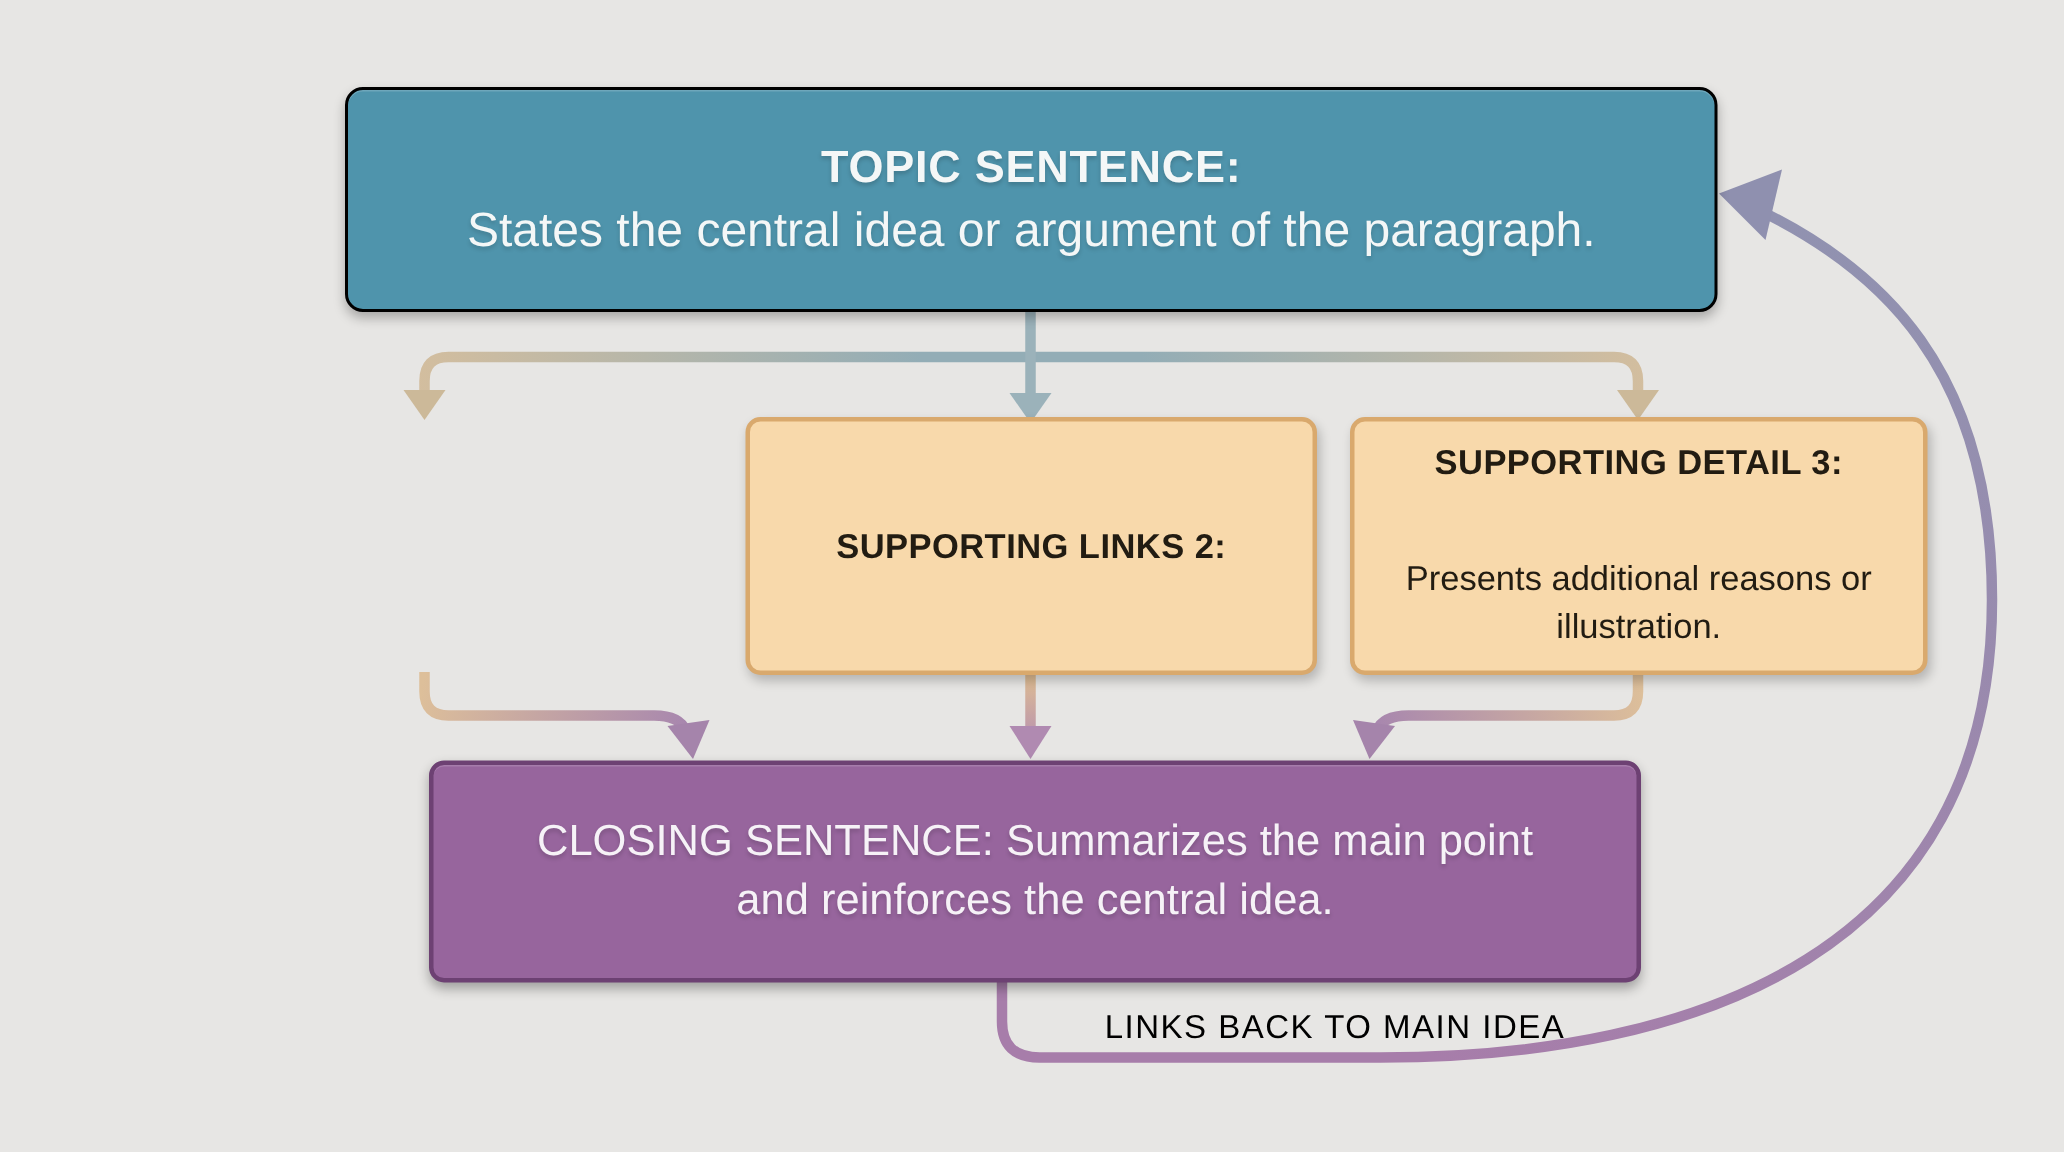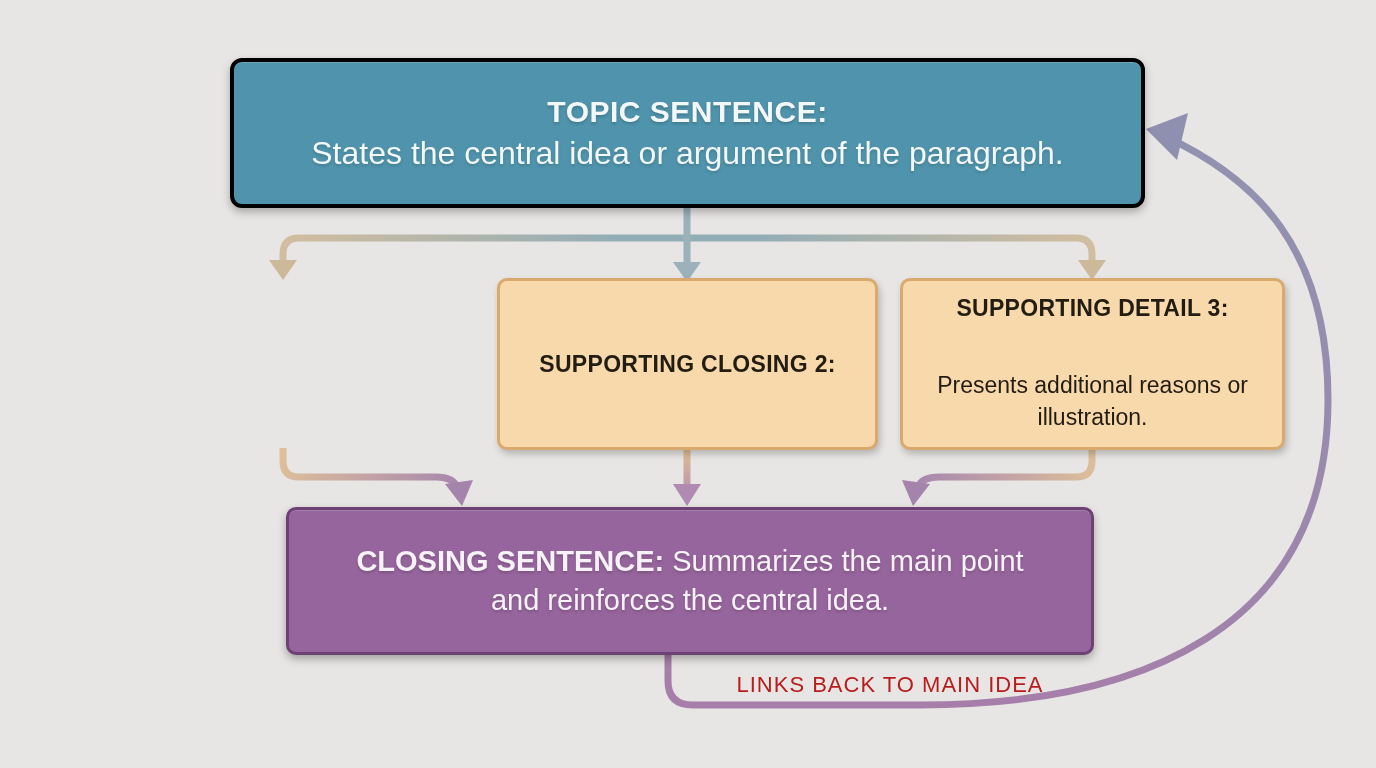--- a/index.html
+++ b/index.html
@@ -21,21 +21,21 @@
     position:absolute;
     box-sizing:border-box;
     border-radius:12px;
     display:flex;flex-direction:column;justify-content:center;
     text-align:center;
     z-index:2;
   }
   .box-topic{
     left:230px;top:58px;width:915px;height:150px;
     background:#4f94ac;
-    border:4px solid #000000;
+    border:2px solid #000000;
     box-shadow:0 4px 8px rgba(0,0,0,0.28), inset 0 1px 0 rgba(255,255,255,0.18);
     color:#f4f7f7;
     padding:0 40px;
   }
   .box-topic .title{
     font-size:30px;font-weight:bold;letter-spacing:0.5px;
     text-shadow:0 2px 3px rgba(0,0,0,0.18);
   }
   .box-topic .body{
     font-size:32px;font-weight:400;margin-top:6px;
@@ -65,27 +65,27 @@
     border:3px solid #6d4173;
     border-radius:10px;
     box-shadow:0 4px 8px rgba(0,0,0,0.3), inset 0 1px 0 rgba(255,255,255,0.15);
     color:#f6f2f7;
     padding:0 55px;
   }
   .box-closing .line{
     font-size:29px;line-height:1.35;
     text-shadow:0 2px 3px rgba(0,0,0,0.18);
   }
-  .box-closing .t-bold{font-weight:bold;margin-top:23px;}
+  .box-closing .t-bold{font-weight:normal;margin-top:23px;}
   .loop-label{
     position:absolute;left:700px;top:672px;width:380px;
     text-align:center;
     font-size:22px;font-weight:500;
     letter-spacing:1px;
-    color:#b91c1c;
+    color:#000000;
     z-index:2;
   }
 </style>
 </head>
 <body>
 
 <div class="canvas">
 
   <svg class="arrow-layer" viewBox="0 0 1376 768" xmlns="http://www.w3.org/2000/svg">
     <defs>
@@ -136,21 +136,21 @@
     </g>
   </svg>
 
   <div class="box box-topic">
     <div class="title">TOPIC SENTENCE:</div>
     <div class="body">States the central idea or argument of the paragraph.</div>
   </div>
 
 
   <div class="box box-support box-sd2">
-    <div class="title">SUPPORTING CLOSING 2:</div>
+    <div class="title">SUPPORTING LINKS 2:</div>
   </div>
 
   <div class="box box-support box-sd3">
     <div class="title">SUPPORTING DETAIL 3:</div>
     <div class="body">Presents additional reasons or illustration.</div>
   </div>
 
   <div class="box box-closing">
     <div class="line"><span class="t-bold">CLOSING SENTENCE:</span><span> Summarizes the main point and reinforces the central idea.</span></div>
   </div>

